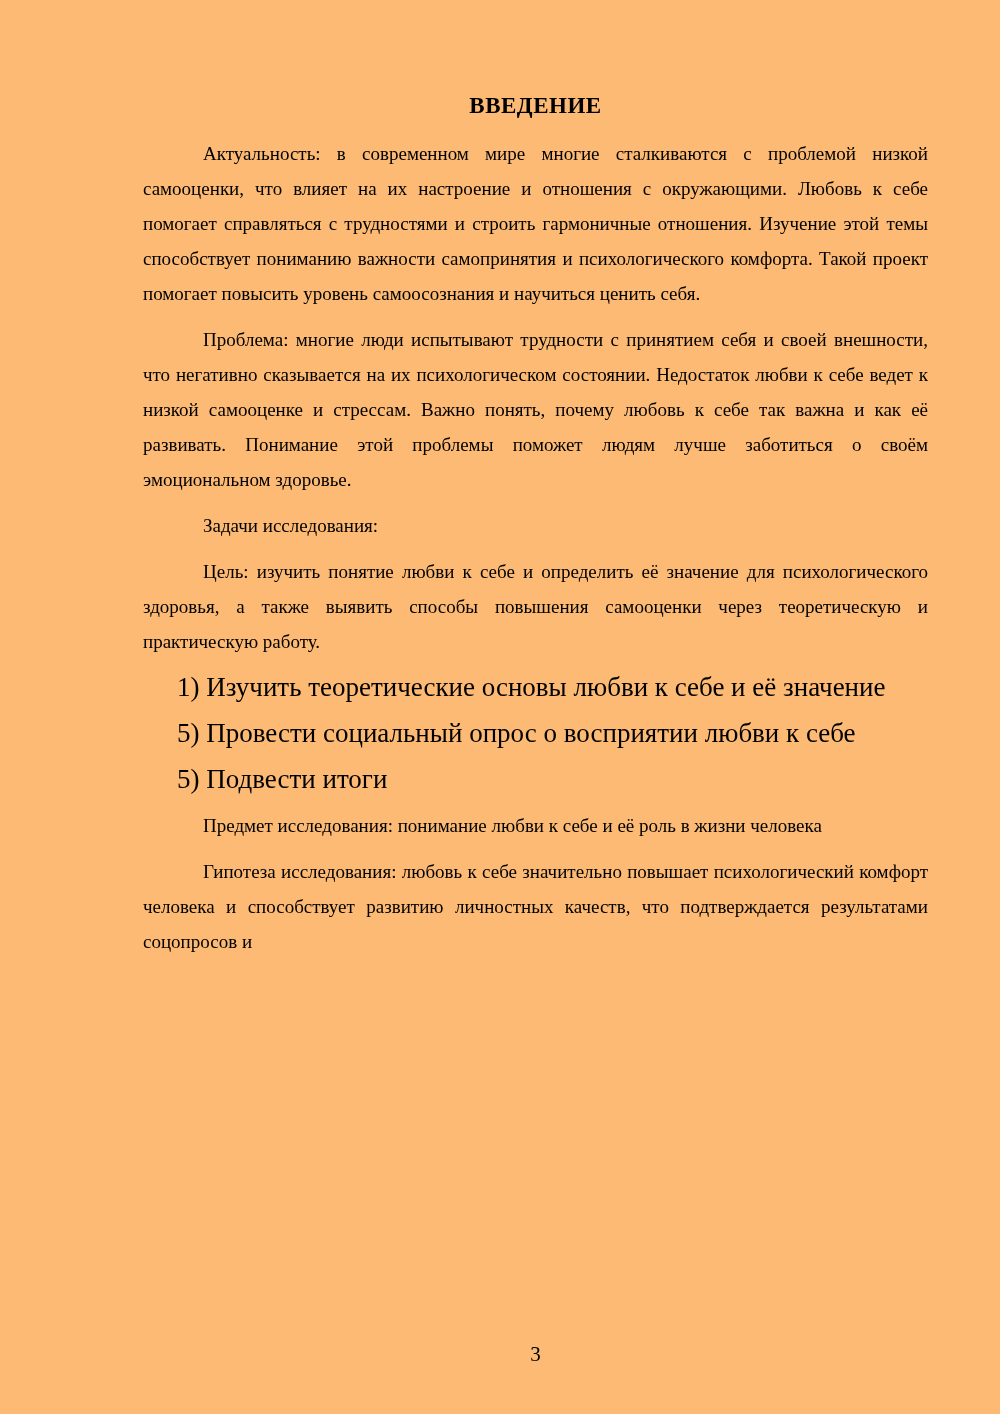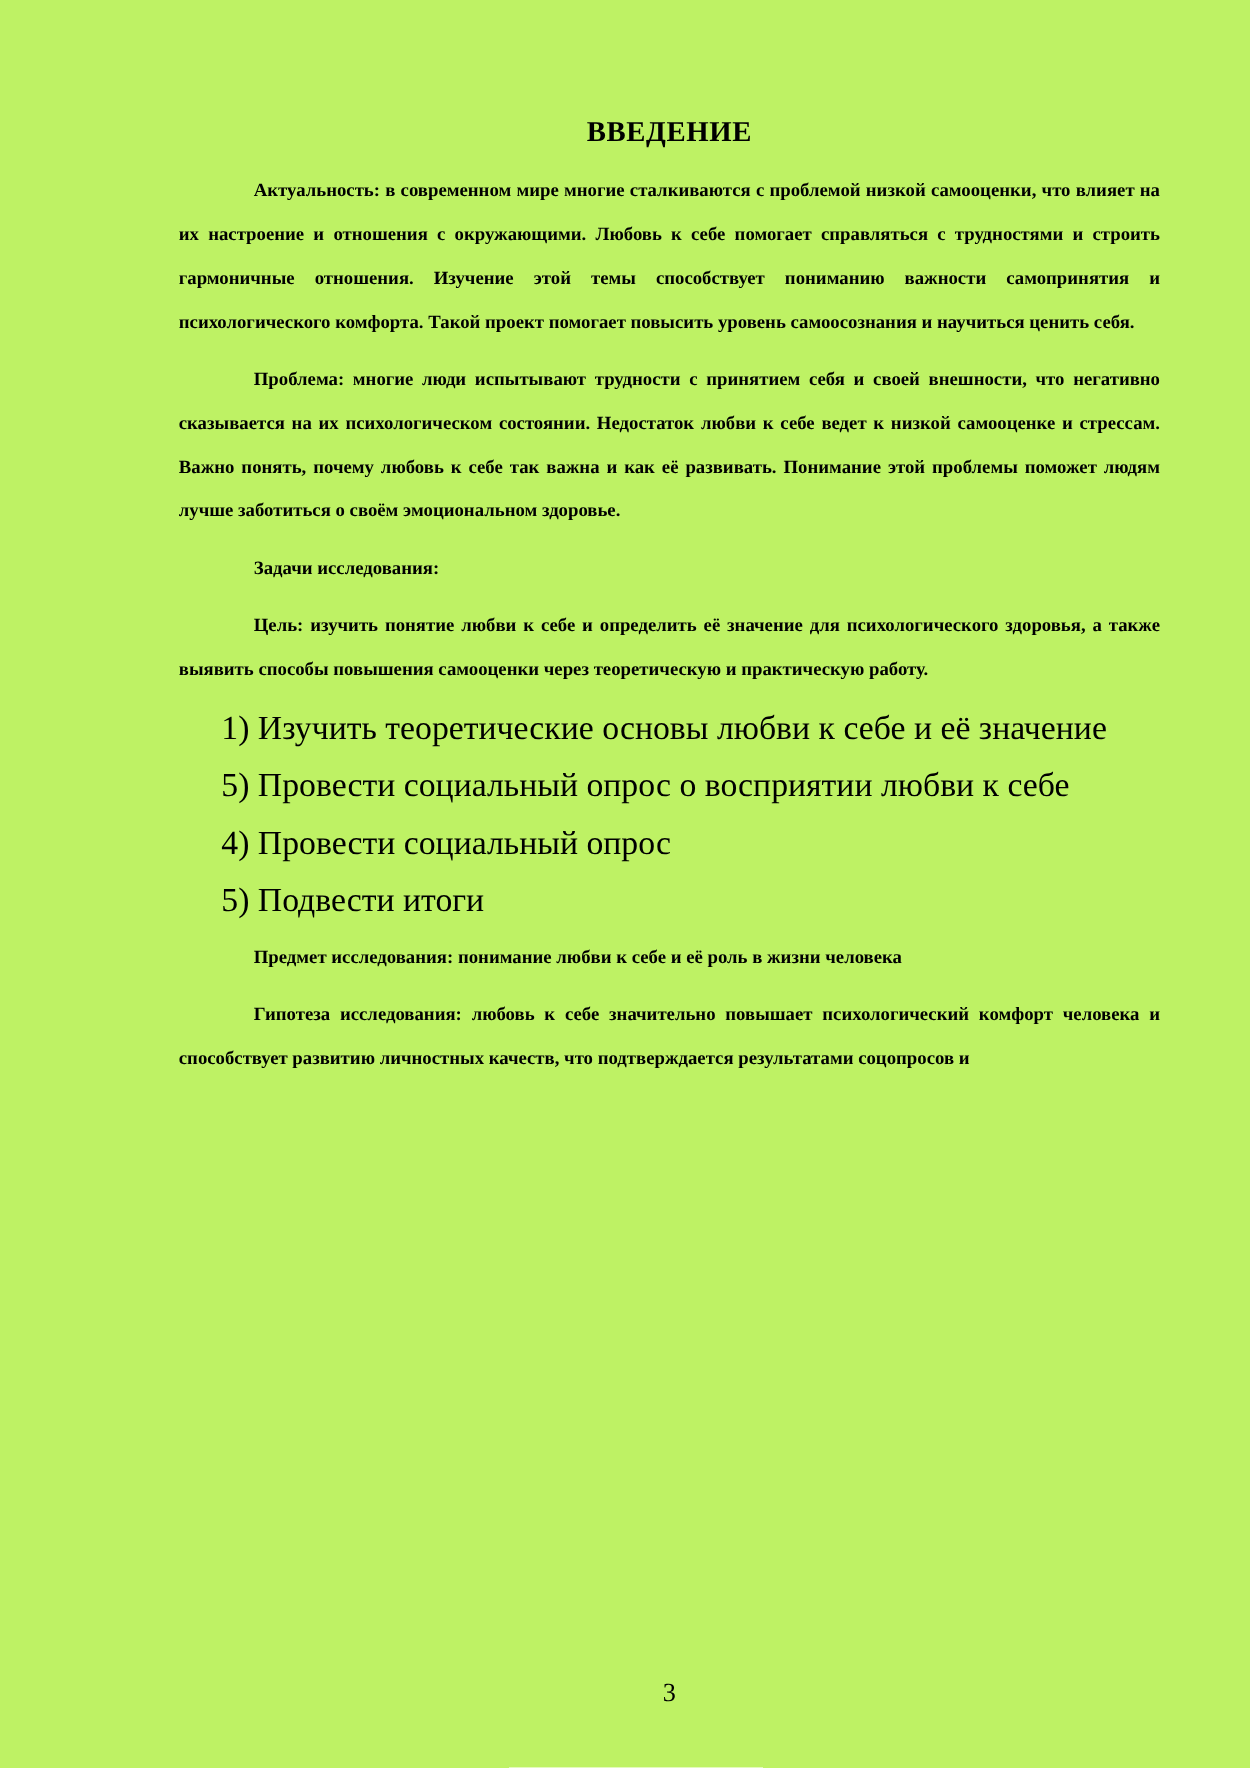--- a/index.html
+++ b/index.html
@@ -5,42 +5,41 @@
   html, body {
     margin: 0;
     padding: 0;
     background: #ffffff;
   }
   .page {
     position: relative;
     width: 1000px;
     height: 1414px;
     margin: 0 auto;
-    background: #bef264;
+    background: #fdba74;
     font-family: "Liberation Serif", "DejaVu Serif", serif;
     color: #000000;
     box-sizing: border-box;
     padding: 88px 72px 0 143px;
     overflow: hidden;
   }
   .title {
     font-size: 23px;
     font-weight: bold;
     text-align: center;
     margin: 0 0 13px 0;
     line-height: 35px;
     letter-spacing: 0.5px;
   }
   .para {
-    font-size: 15px;
+    font-size: 19px;
     line-height: 35px;
     text-align: justify;
     text-indent: 60px;
     margin: 0 0 11px 0;
-    font-weight: bold;
   }
   .task {
     font-size: 27px;
     line-height: 35px;
     text-align: justify;
     text-indent: 34px;
     margin: 0 0 11px 0;
   }
   .page-number {
     position: absolute;
@@ -65,21 +64,20 @@
 
   <p class="para">Задачи исследования:</p>
 
   <p class="para">Цель: изучить понятие любви к себе и определить её значение для психологического здоровья, а также выявить способы повышения самооценки через теоретическую и практическую работу.</p>
 
   <p class="task">1) Изучить теоретические основы любви к себе и её значение</p>
 
 
   <p class="task">5) Провести социальный опрос о восприятии любви к себе</p>
 
-  <p class="task">4) Провести социальный опрос</p>
 
   <p class="task">5) Подвести итоги</p>
 
 
   <p class="para">Предмет исследования: понимание любви к себе и её роль в жизни человека</p>
 
   <p class="para">Гипотеза исследования: любовь к себе значительно повышает психологический комфорт человека и способствует развитию личностных качеств, что подтверждается результатами соцопросов и</p>
 
   <div class="page-number">3</div>
 

